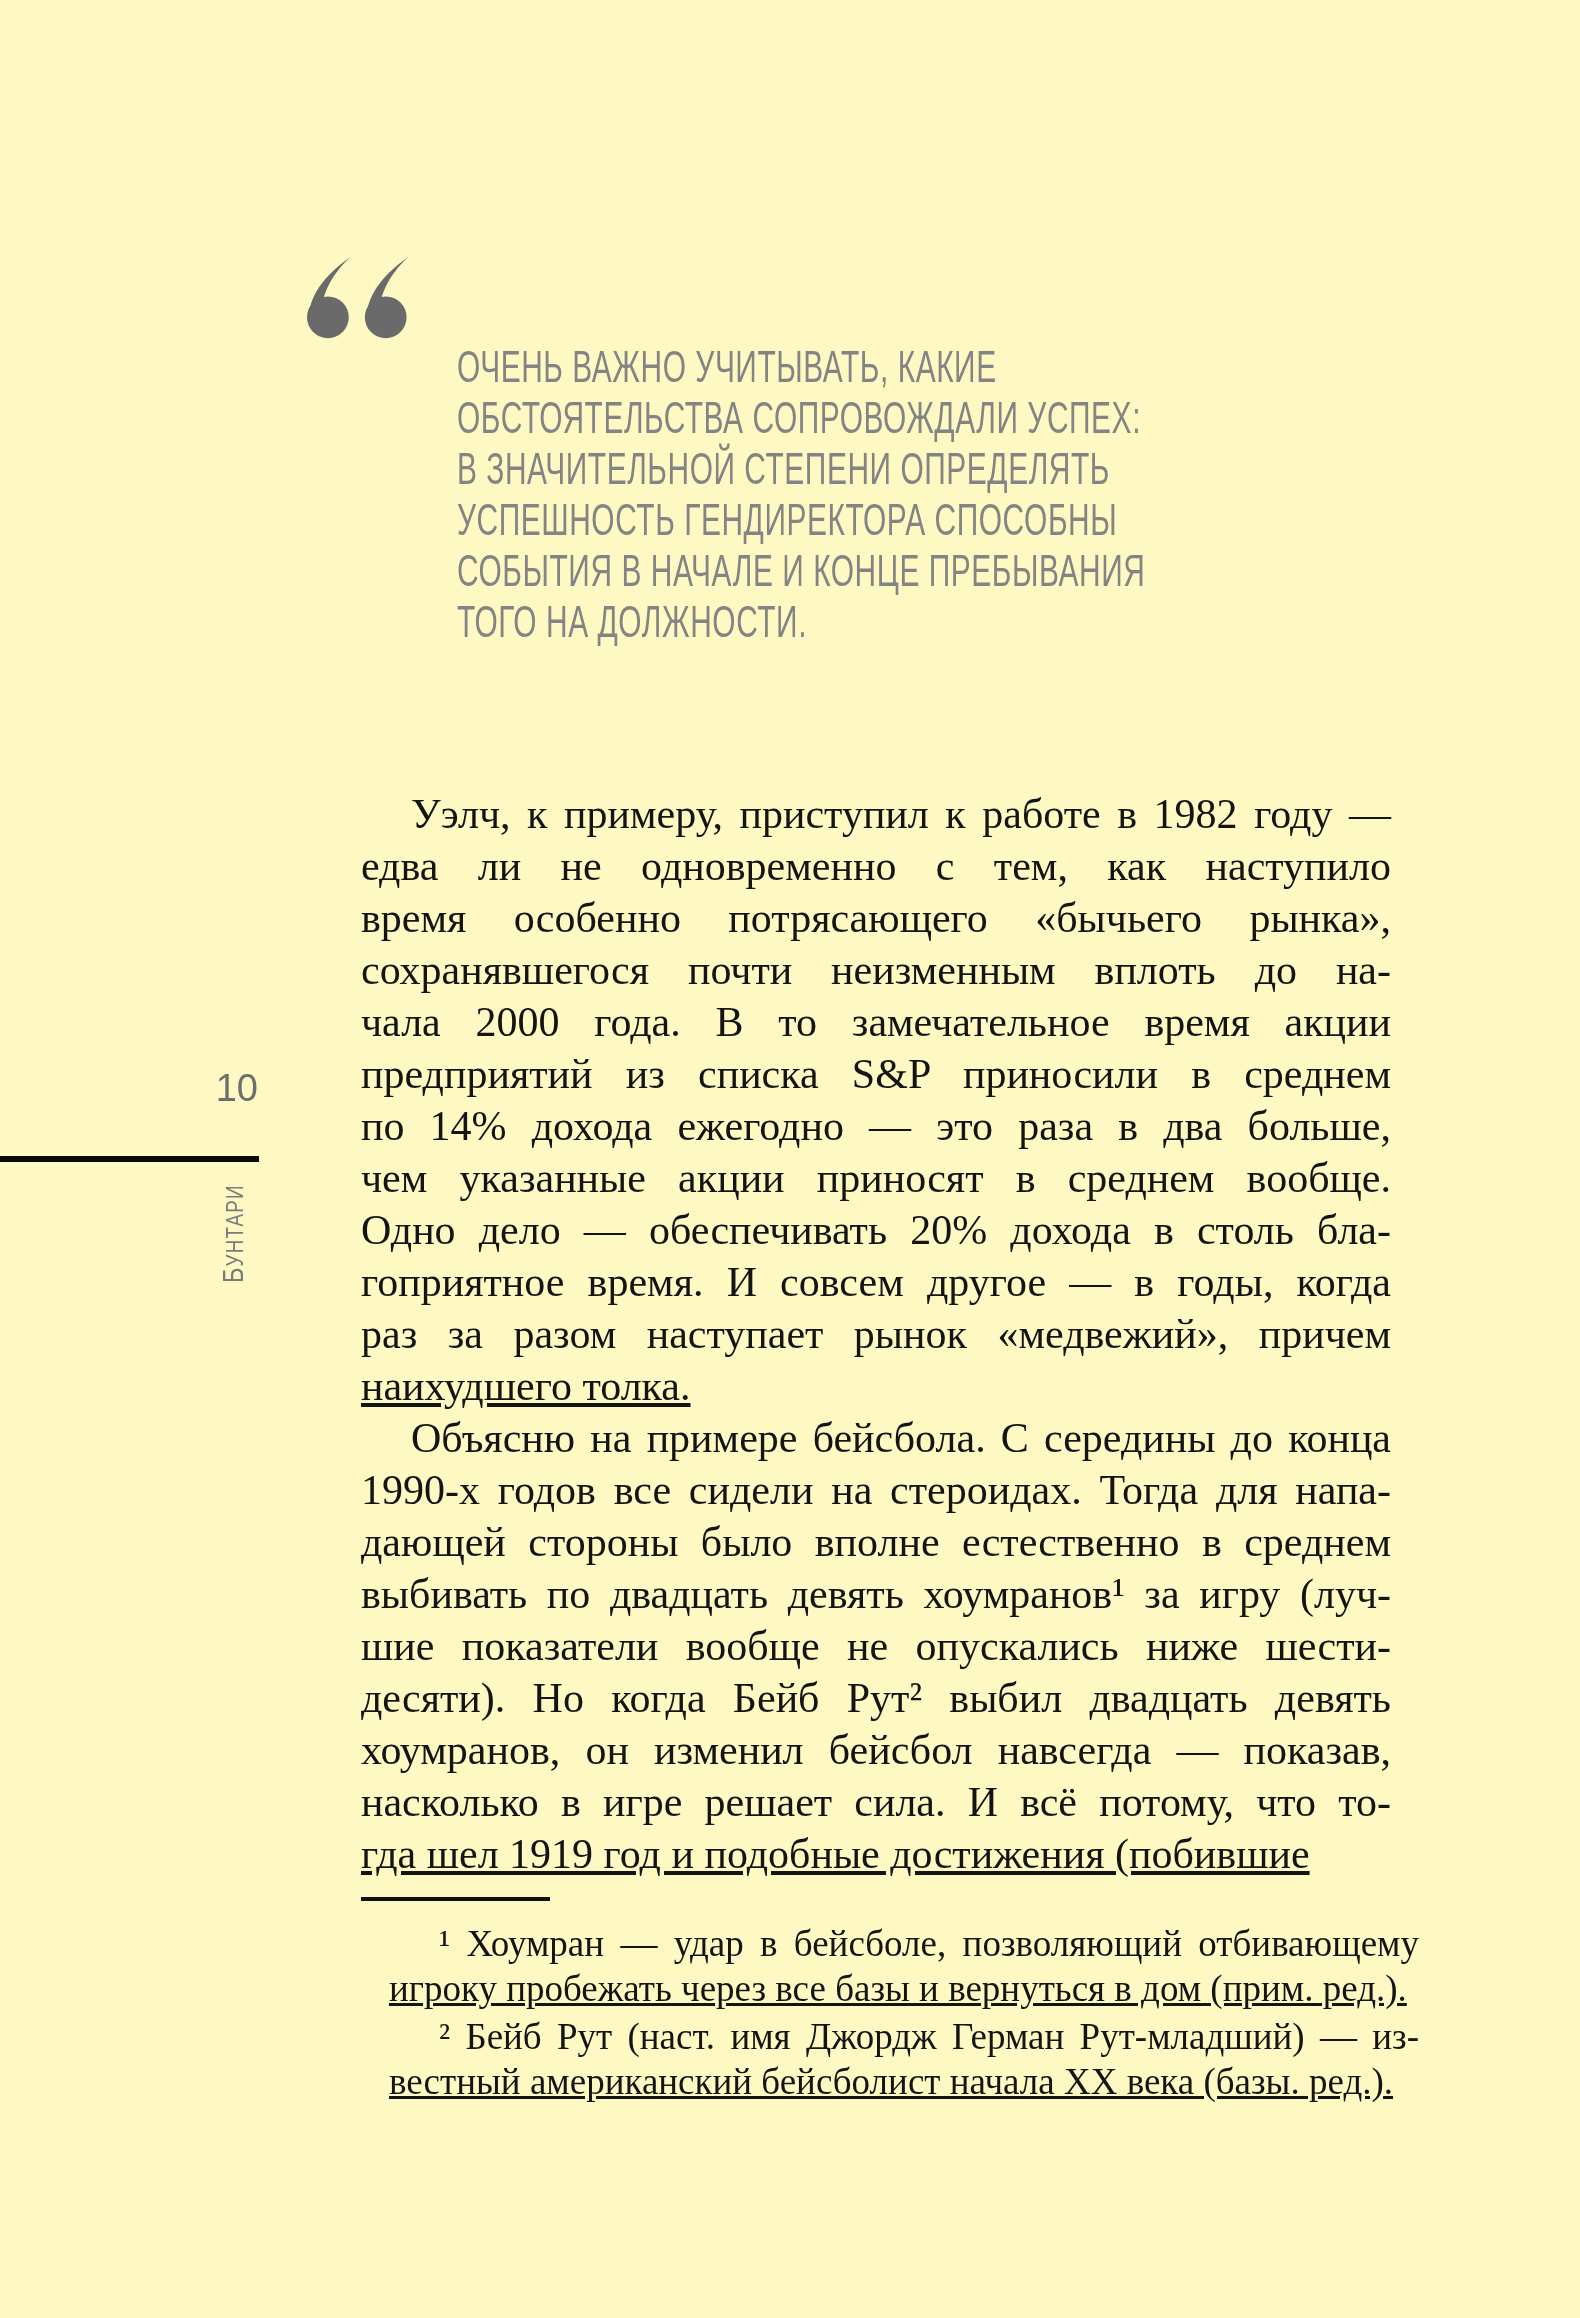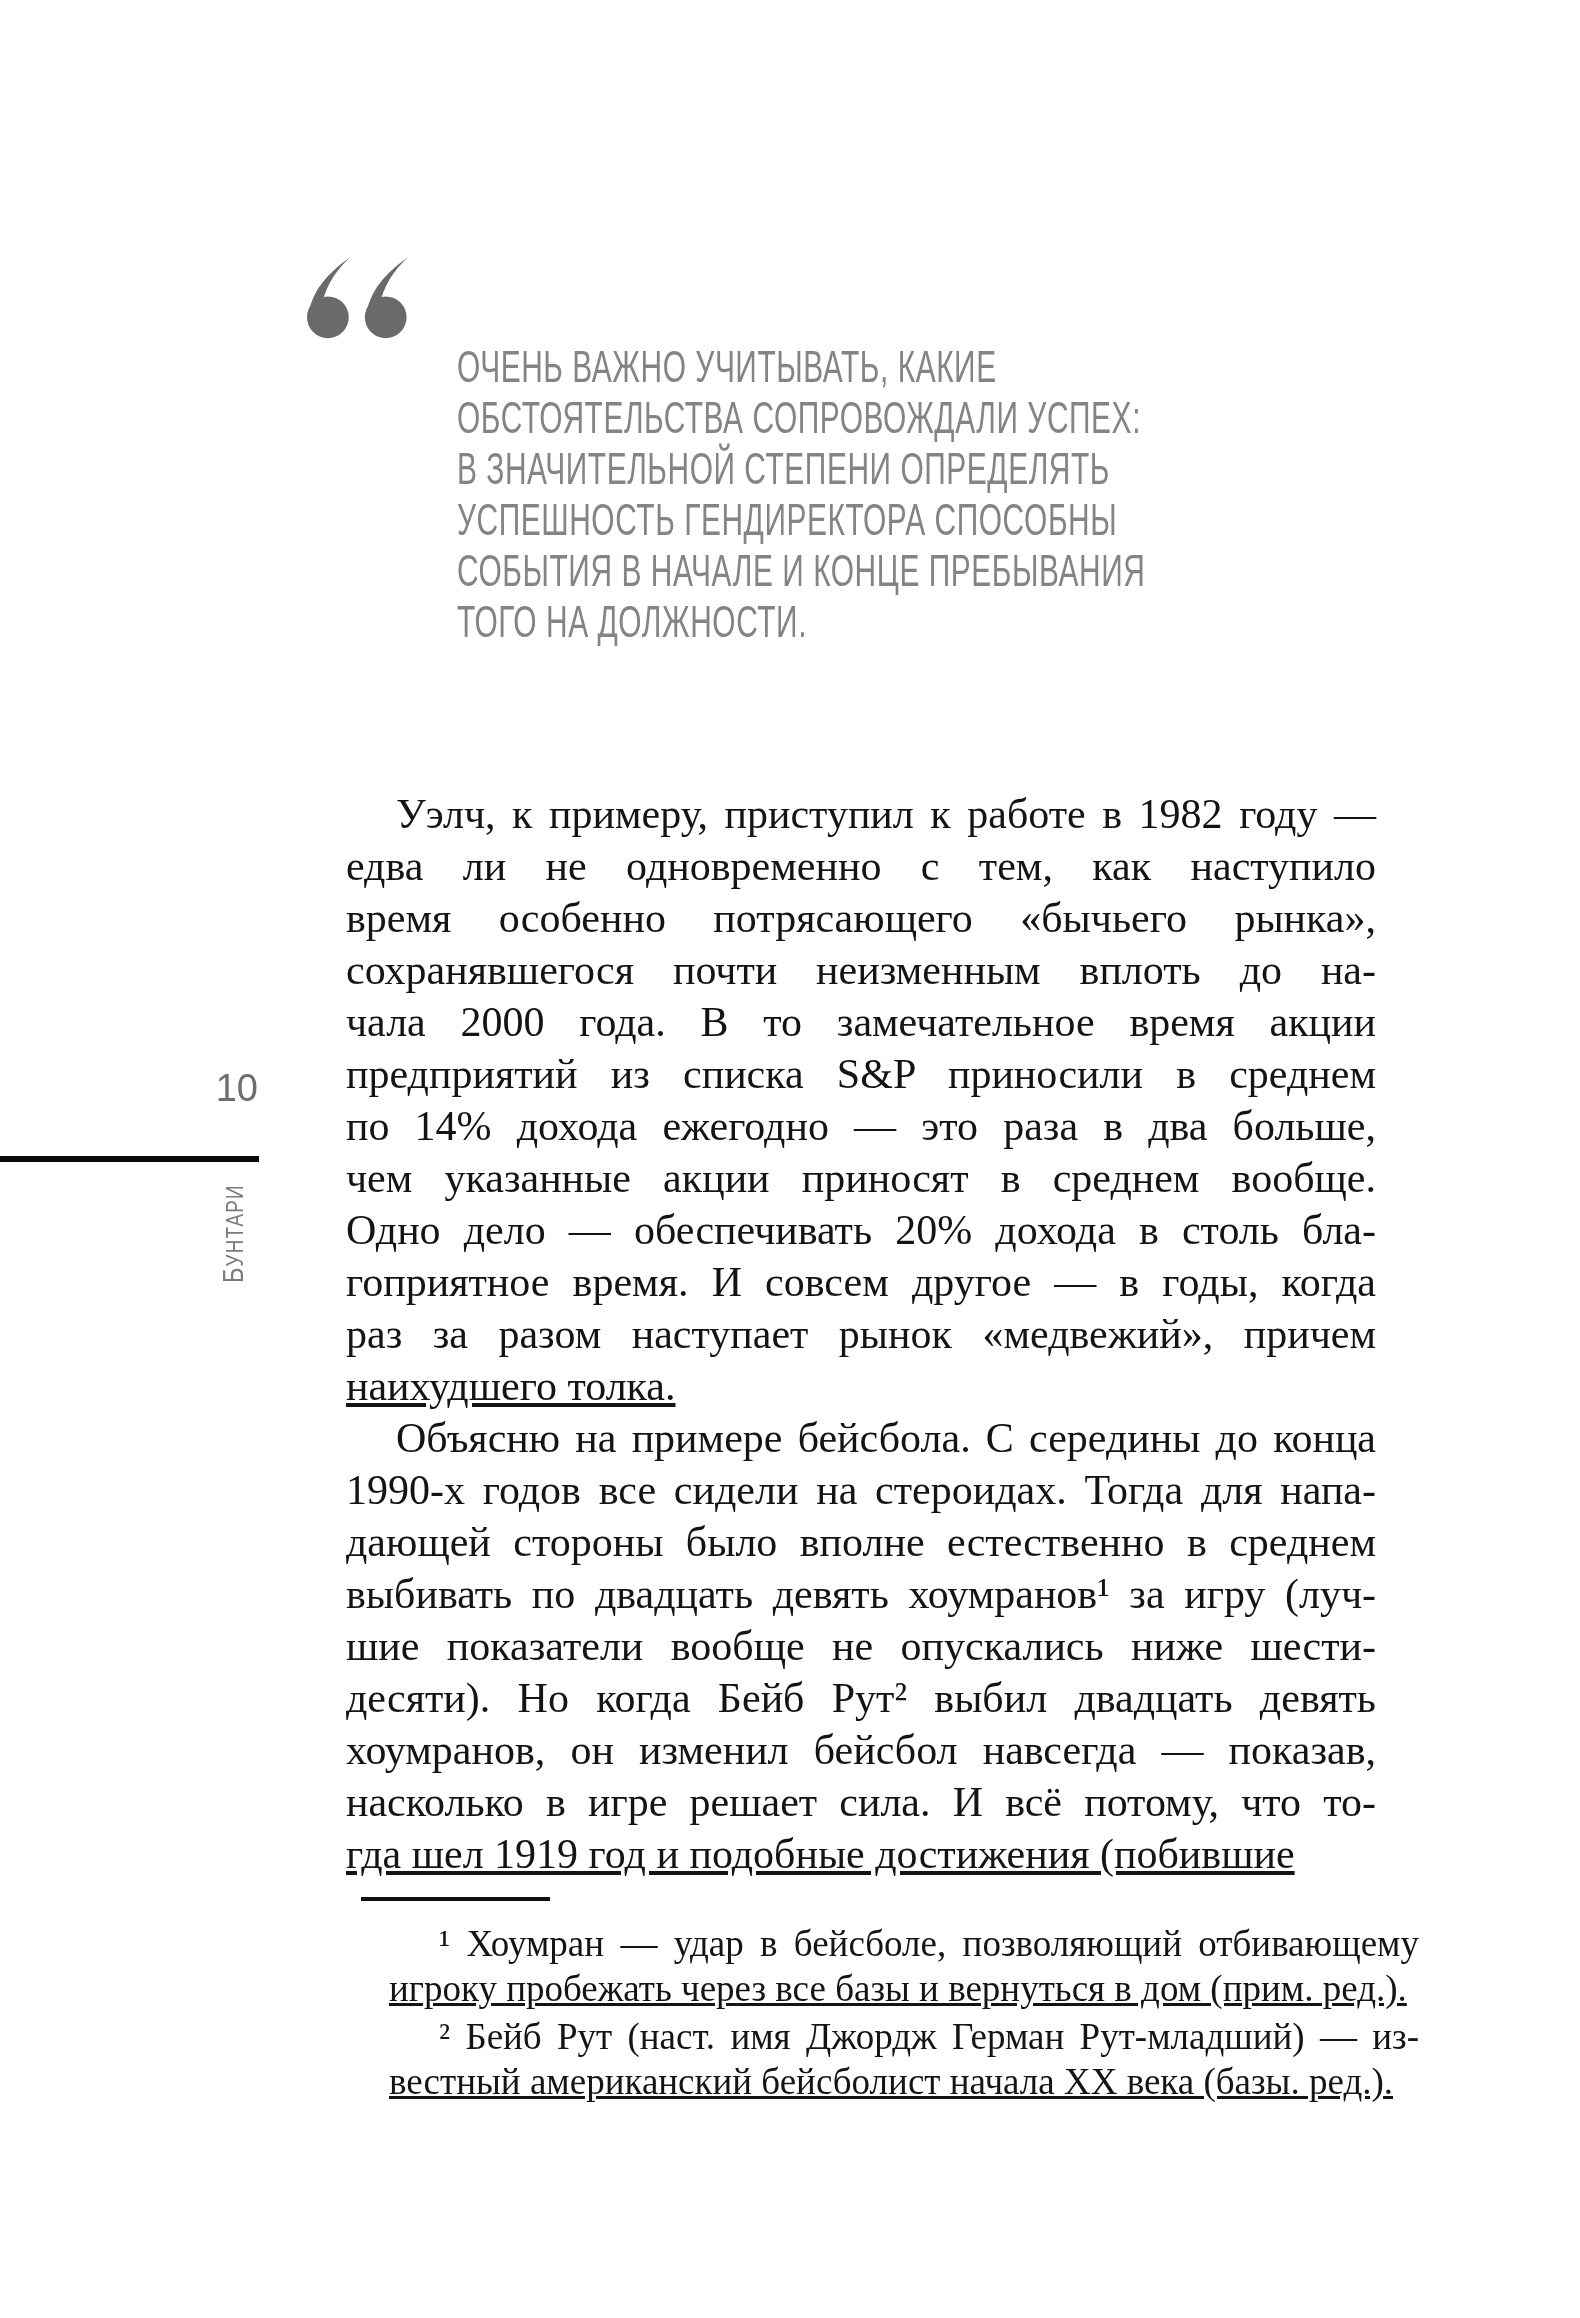--- a/index.html
+++ b/index.html
@@ -1,19 +1,19 @@
 <!DOCTYPE html>
 <html style="font-size:13px"><head>
 <meta charset="utf-8">
 <style>
   html,body{margin:0;padding:0;background:#e9e9e9;}
   .page{
     position:relative;
     width:1581px;height:2319px;
-    background:#ffffff;
+    background:#fef9c3;
     overflow:hidden;
     font-family:"Liberation Serif", serif;
   }
 
   
   .quote-mark{position:absolute;left:307px;top:257px;}
 
   
   .pullquote{
     position:absolute;left:457px;top:341px;
@@ -40,21 +40,21 @@
     transform:rotate(-90deg);transform-origin:0 0;
     font-family:"Liberation Sans", sans-serif;
     color:#7b7b7b;white-space:nowrap;
   }
   .bt-scale{display:inline-block;transform:scaleX(0.78);transform-origin:0 50%;letter-spacing:1.6px;}
   .bt-initial{font-size:30px;}
   .bt-rest{font-size:24px;}
 
   
   .body-text{
-    position:absolute;left:346px;top:788px;width:1030px;
+    position:absolute;left:361px;top:788px;width:1030px;
     font-size:42px;line-height:52px;color:#141414;
   }
   .bline{text-align:justify;text-align-last:justify;}
   .bline.last{text-align:left;text-align-last:left;text-decoration:underline;}
   .bline.indent{padding-left:50px;}
 
   
   .footnote-rule{
     position:absolute;left:361px;top:1897px;width:189px;height:4px;
     background:#111111;

